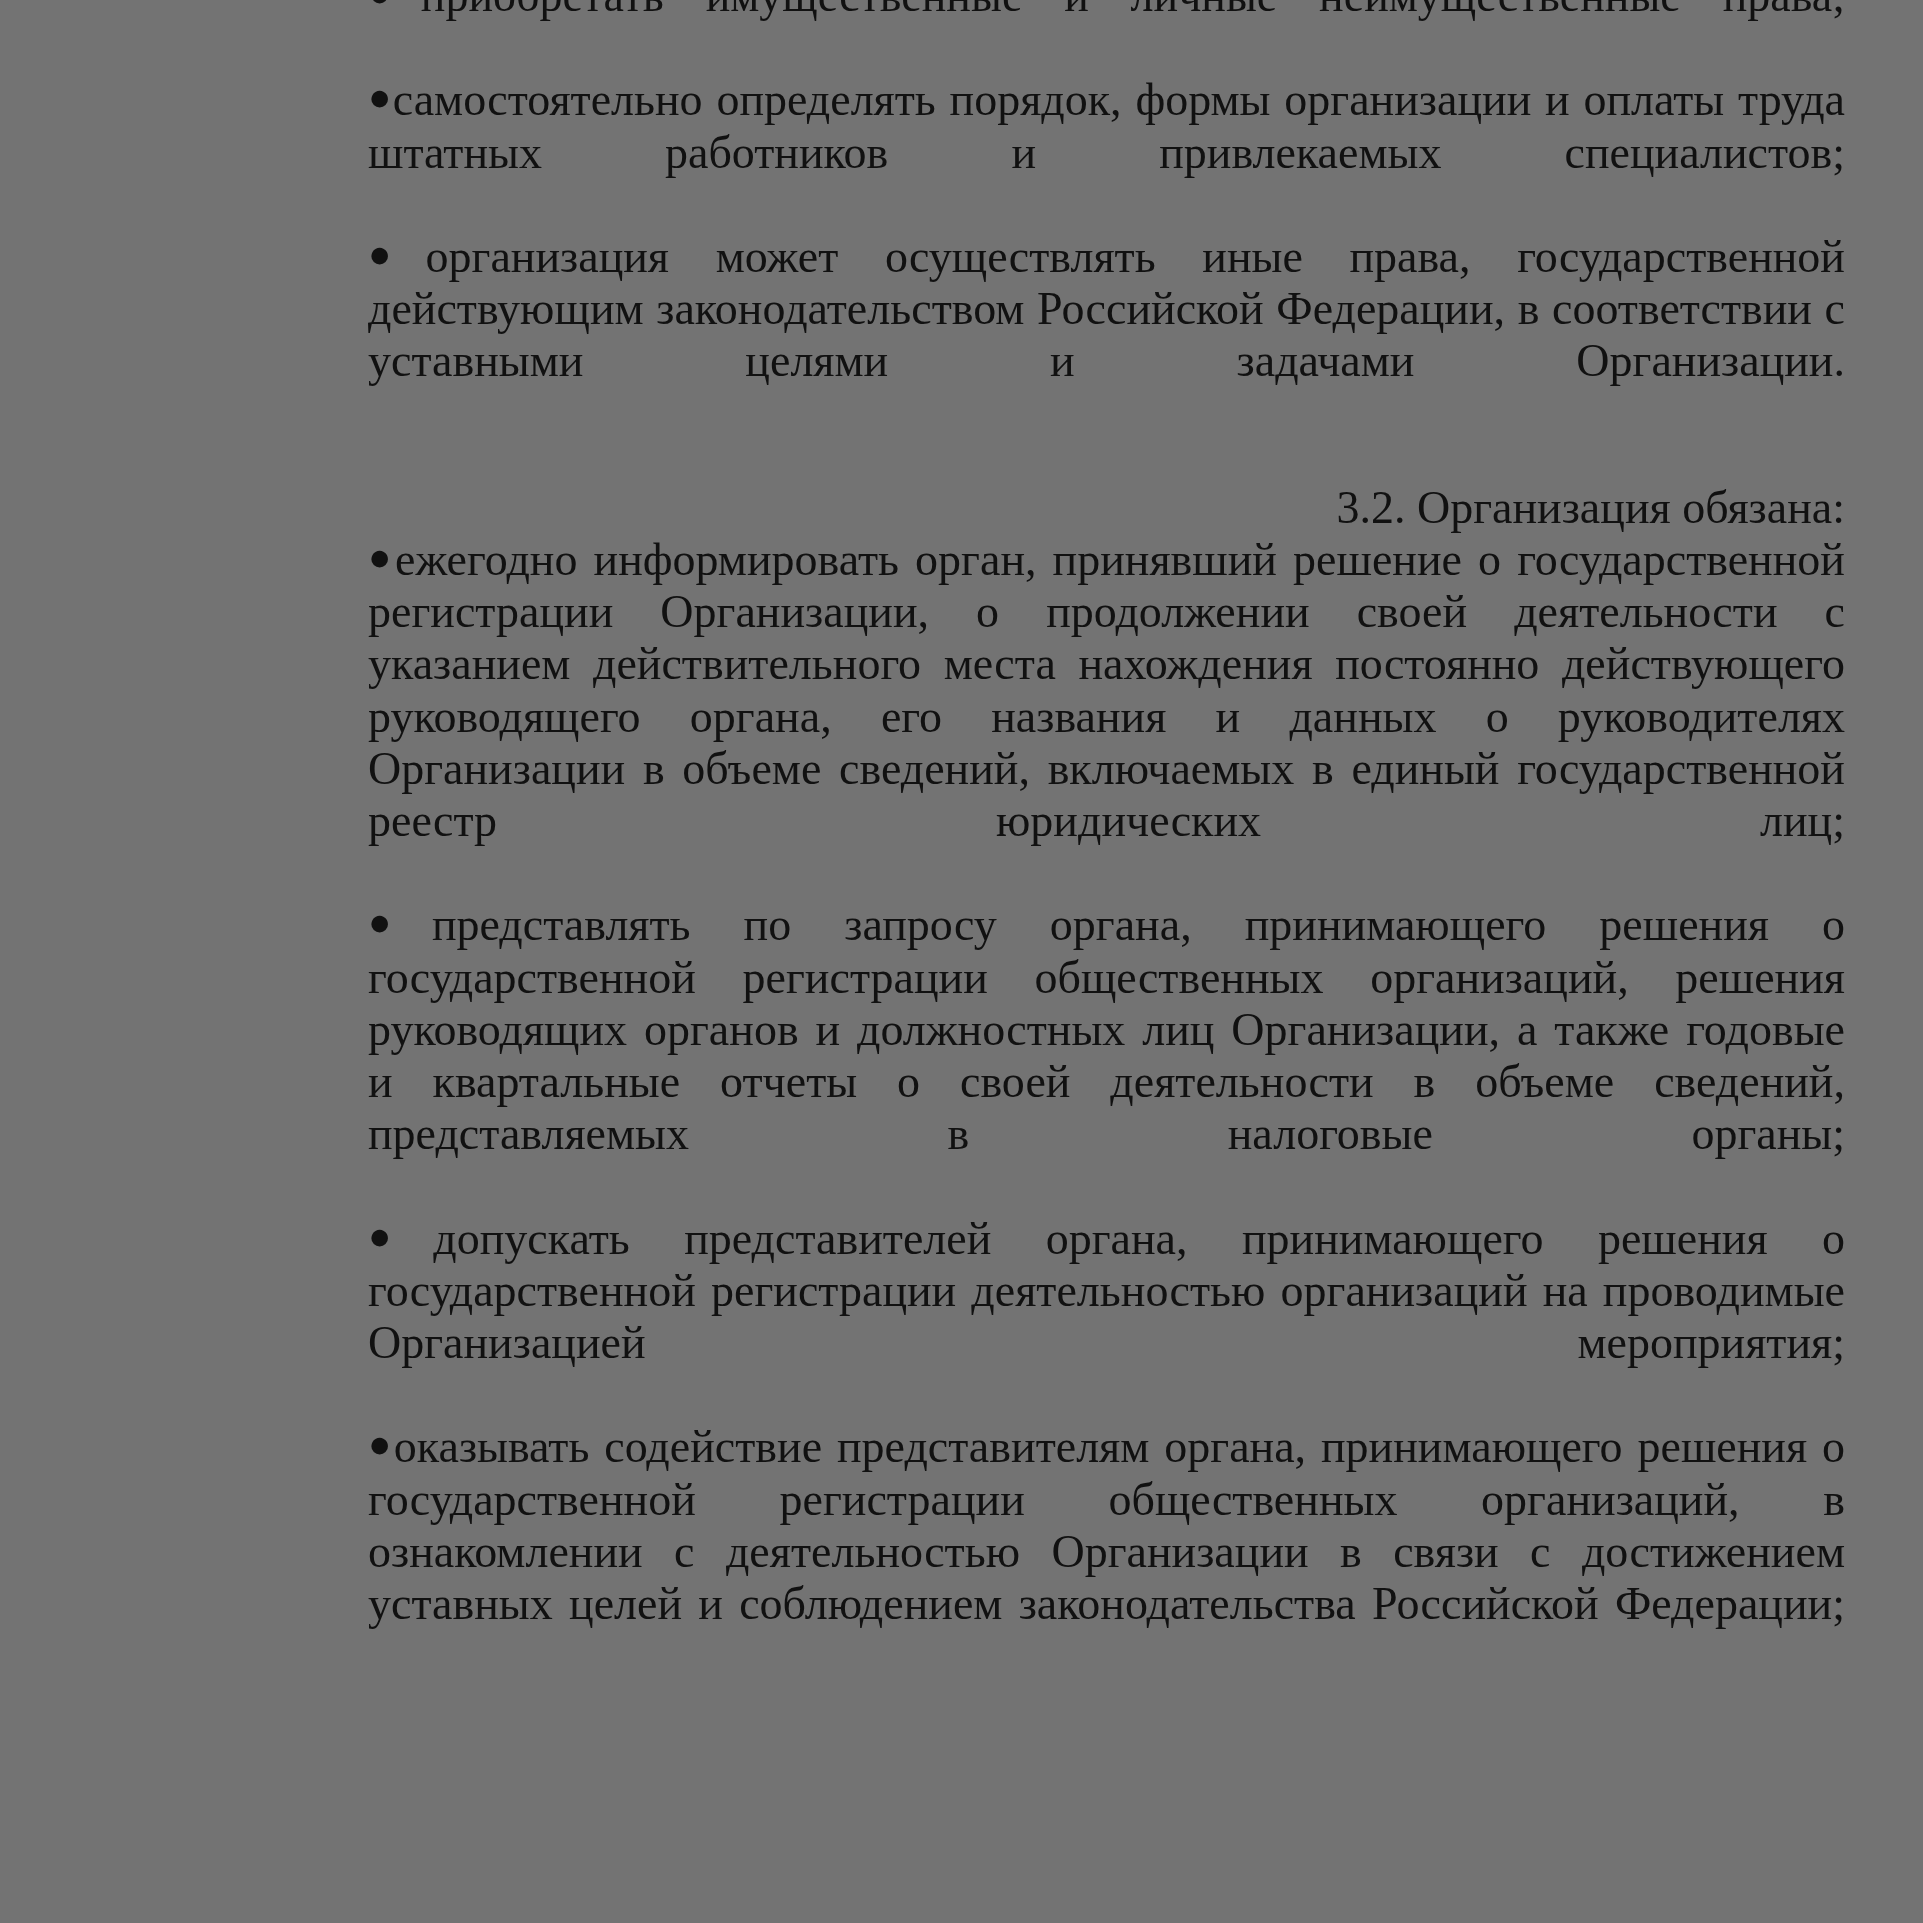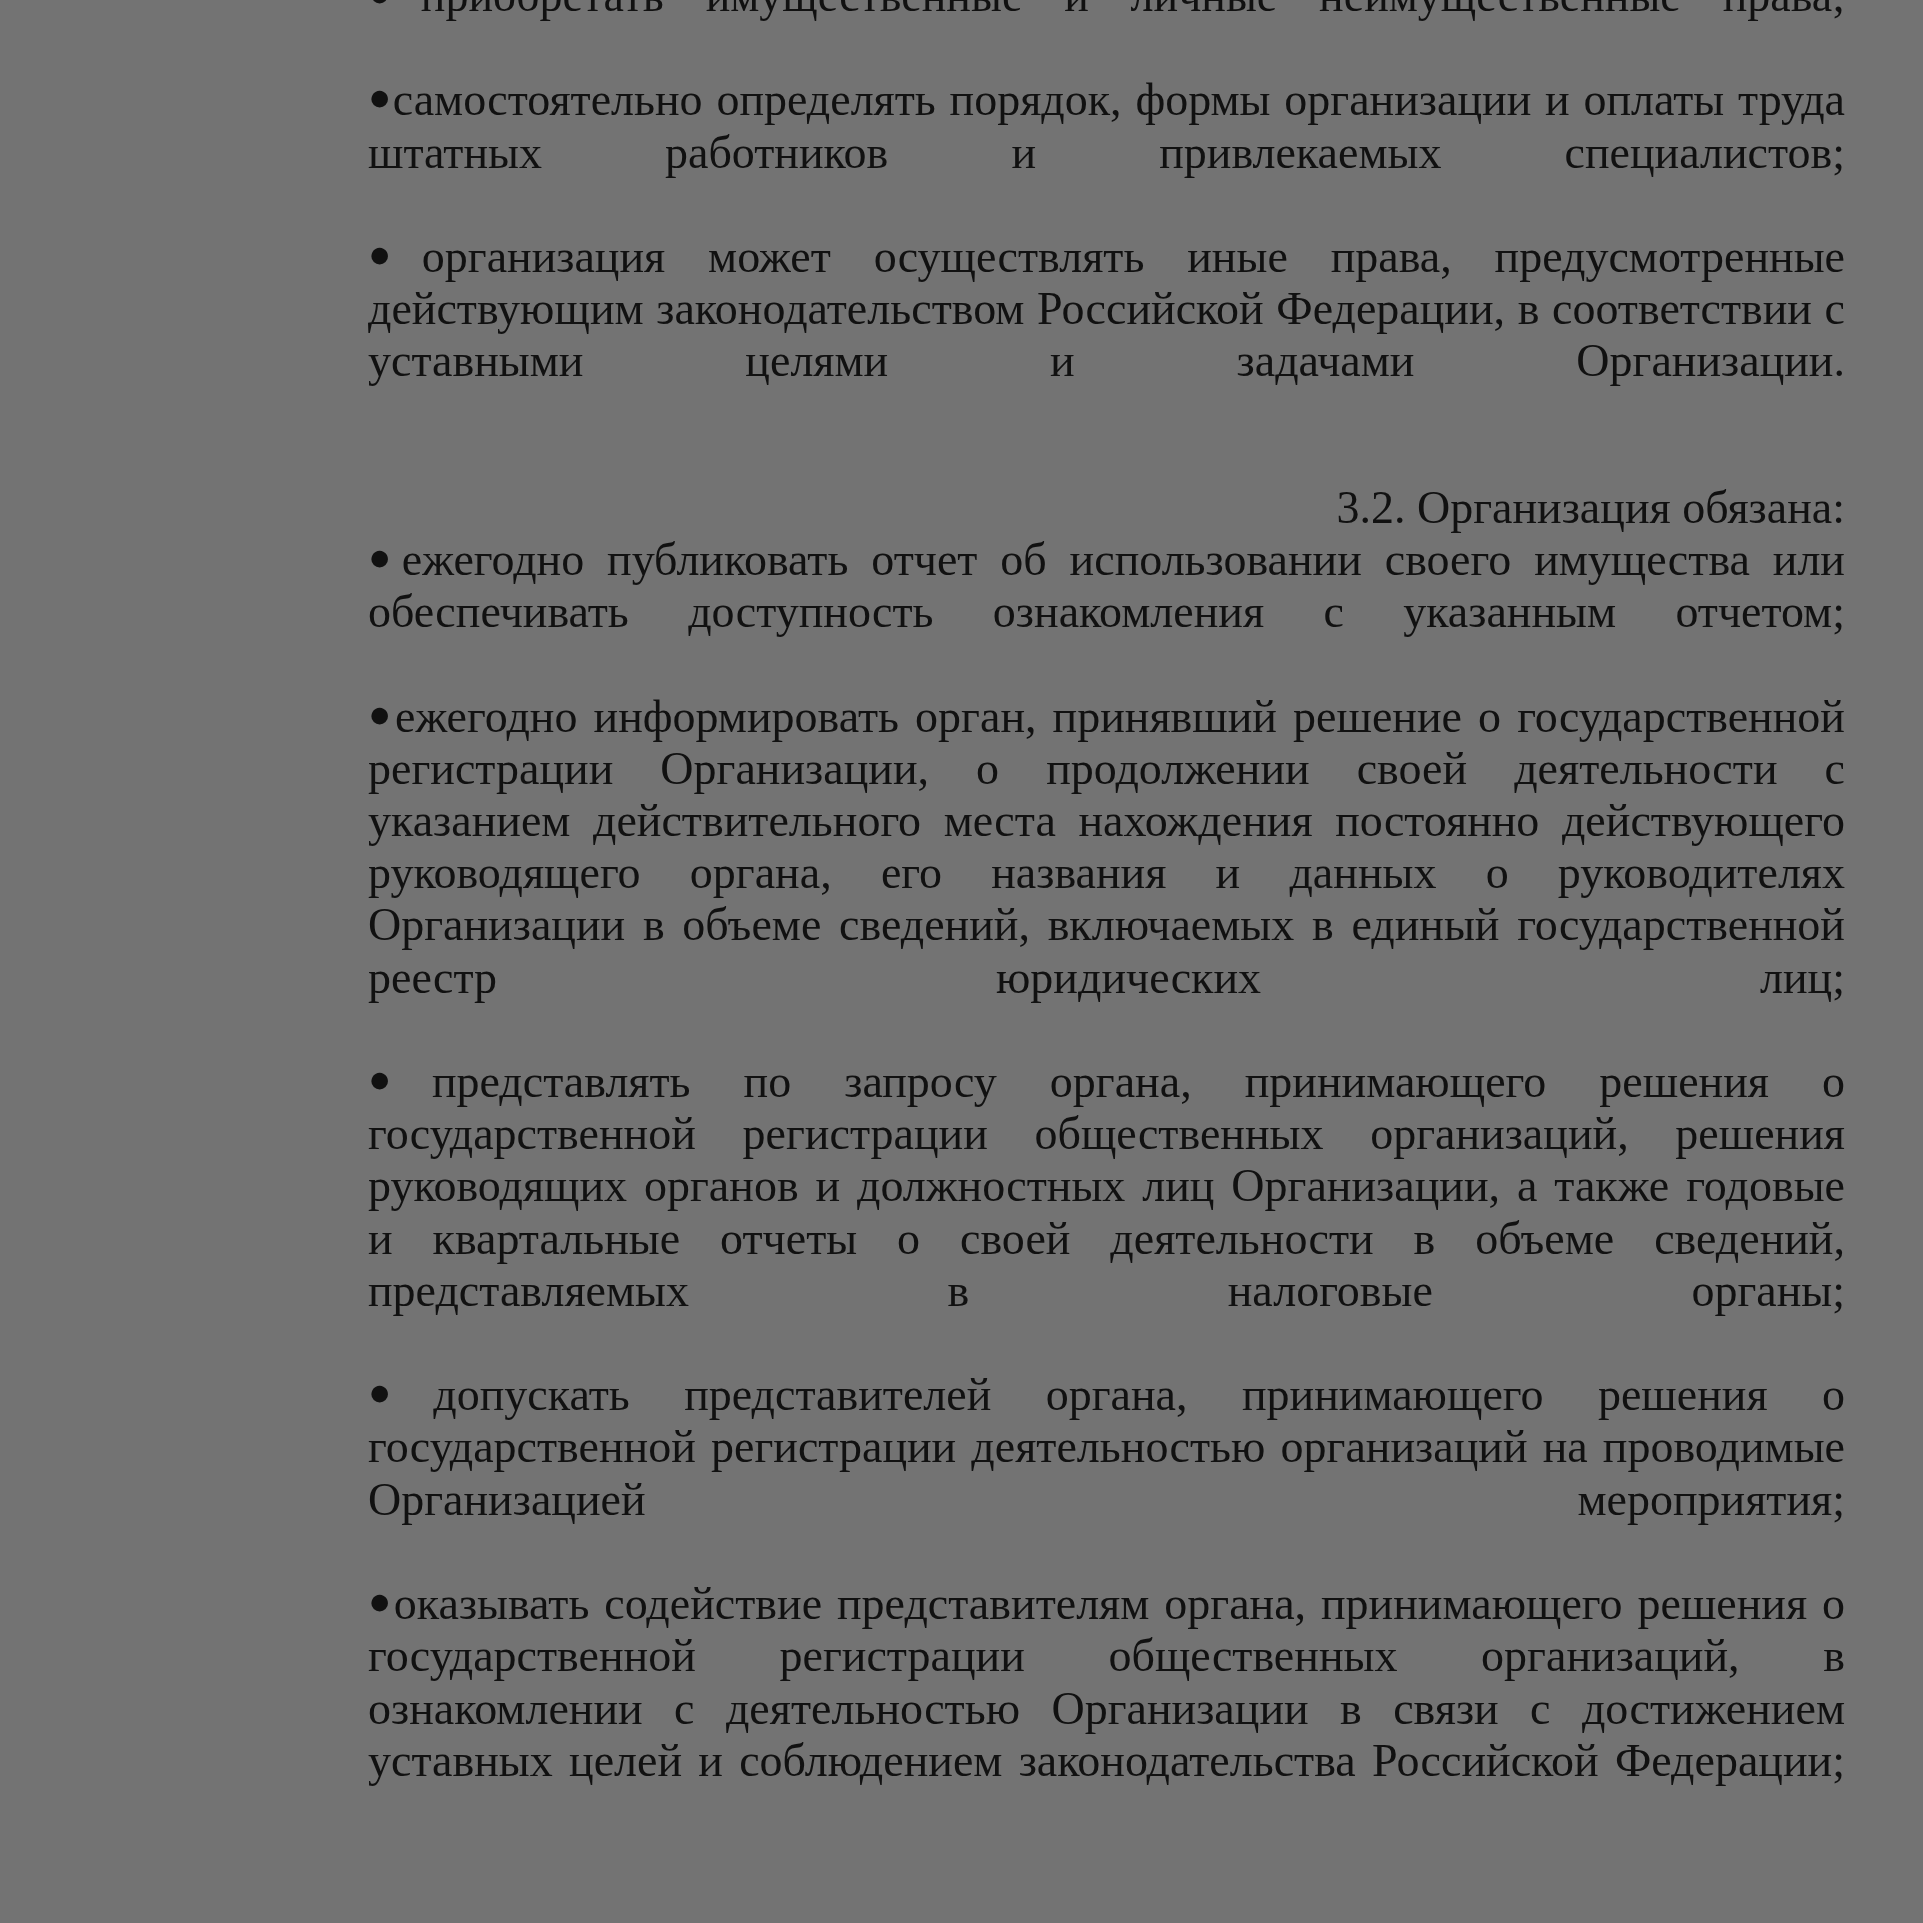--- a/index.html
+++ b/index.html
@@ -87,28 +87,27 @@
 </head>
 <body>
 
 <div id="page">
   <div id="textblock">
 
     <p class="para bullet-para stretch-last"><span class="bullet">●</span><span>приобретать имущественные и личные неимущественные права;</span></p>
 
     <p class="para bullet-para stretch-last"><span class="bullet">●</span><span>самостоятельно определять порядок, формы организации и оплаты труда штатных работников и привлекаемых специалистов;</span></p>
 
-    <p class="para bullet-para"><span class="bullet">●</span><span>организация может осуществлять иные права, предусмотренные действующим законодательством Российской Федерации, в соответствии с уставными целями и задачами Организации.</span></p>
+    <p class="para bullet-para"><span class="bullet">●</span><span>организация может осуществлять иные права, государственной действующим законодательством Российской Федерации, в соответствии с уставными целями и задачами Организации.</span></p>
 
     <div class="gap"></div>
 
     <p class="heading-para">3.2. Организация обязана:</p>
 
 
-    <p class="para bullet-para stretch-last"><span class="bullet">●</span><span>ежегодно публиковать отчет об использовании своего имущества или обеспечивать доступность ознакомления с указанным отчетом;</span></p>
 
     <p class="para bullet-para stretch-last"><span class="bullet">●</span><span>ежегодно информировать орган, принявший решение о государственной регистрации Организации, о продолжении своей деятельности с указанием действительного места нахождения постоянно действующего руководящего органа, его названия и данных о руководителях Организации в объеме сведений, включаемых в единый государственной реестр юридических лиц;</span></p>
 
     <p class="para bullet-para stretch-last"><span class="bullet">●</span><span>представлять по запросу органа, принимающего решения о государственной регистрации общественных организаций, решения руководящих органов и должностных лиц Организации, а также годовые и квартальные отчеты о своей деятельности в объеме сведений, представляемых в налоговые органы;</span></p>
 
     <p class="para bullet-para stretch-last"><span class="bullet">●</span><span>допускать представителей органа, принимающего решения о государственной регистрации деятельностью организаций на проводимые Организацией мероприятия;</span></p>
 
     <p class="para bullet-para stretch-last"><span class="bullet">●</span><span>оказывать содействие представителям органа, принимающего решения о государственной регистрации общественных организаций, в ознакомлении с деятельностью Организации в связи с достижением уставных целей и соблюдением законодательства Российской Федерации;</span></p>
 
   </div>

